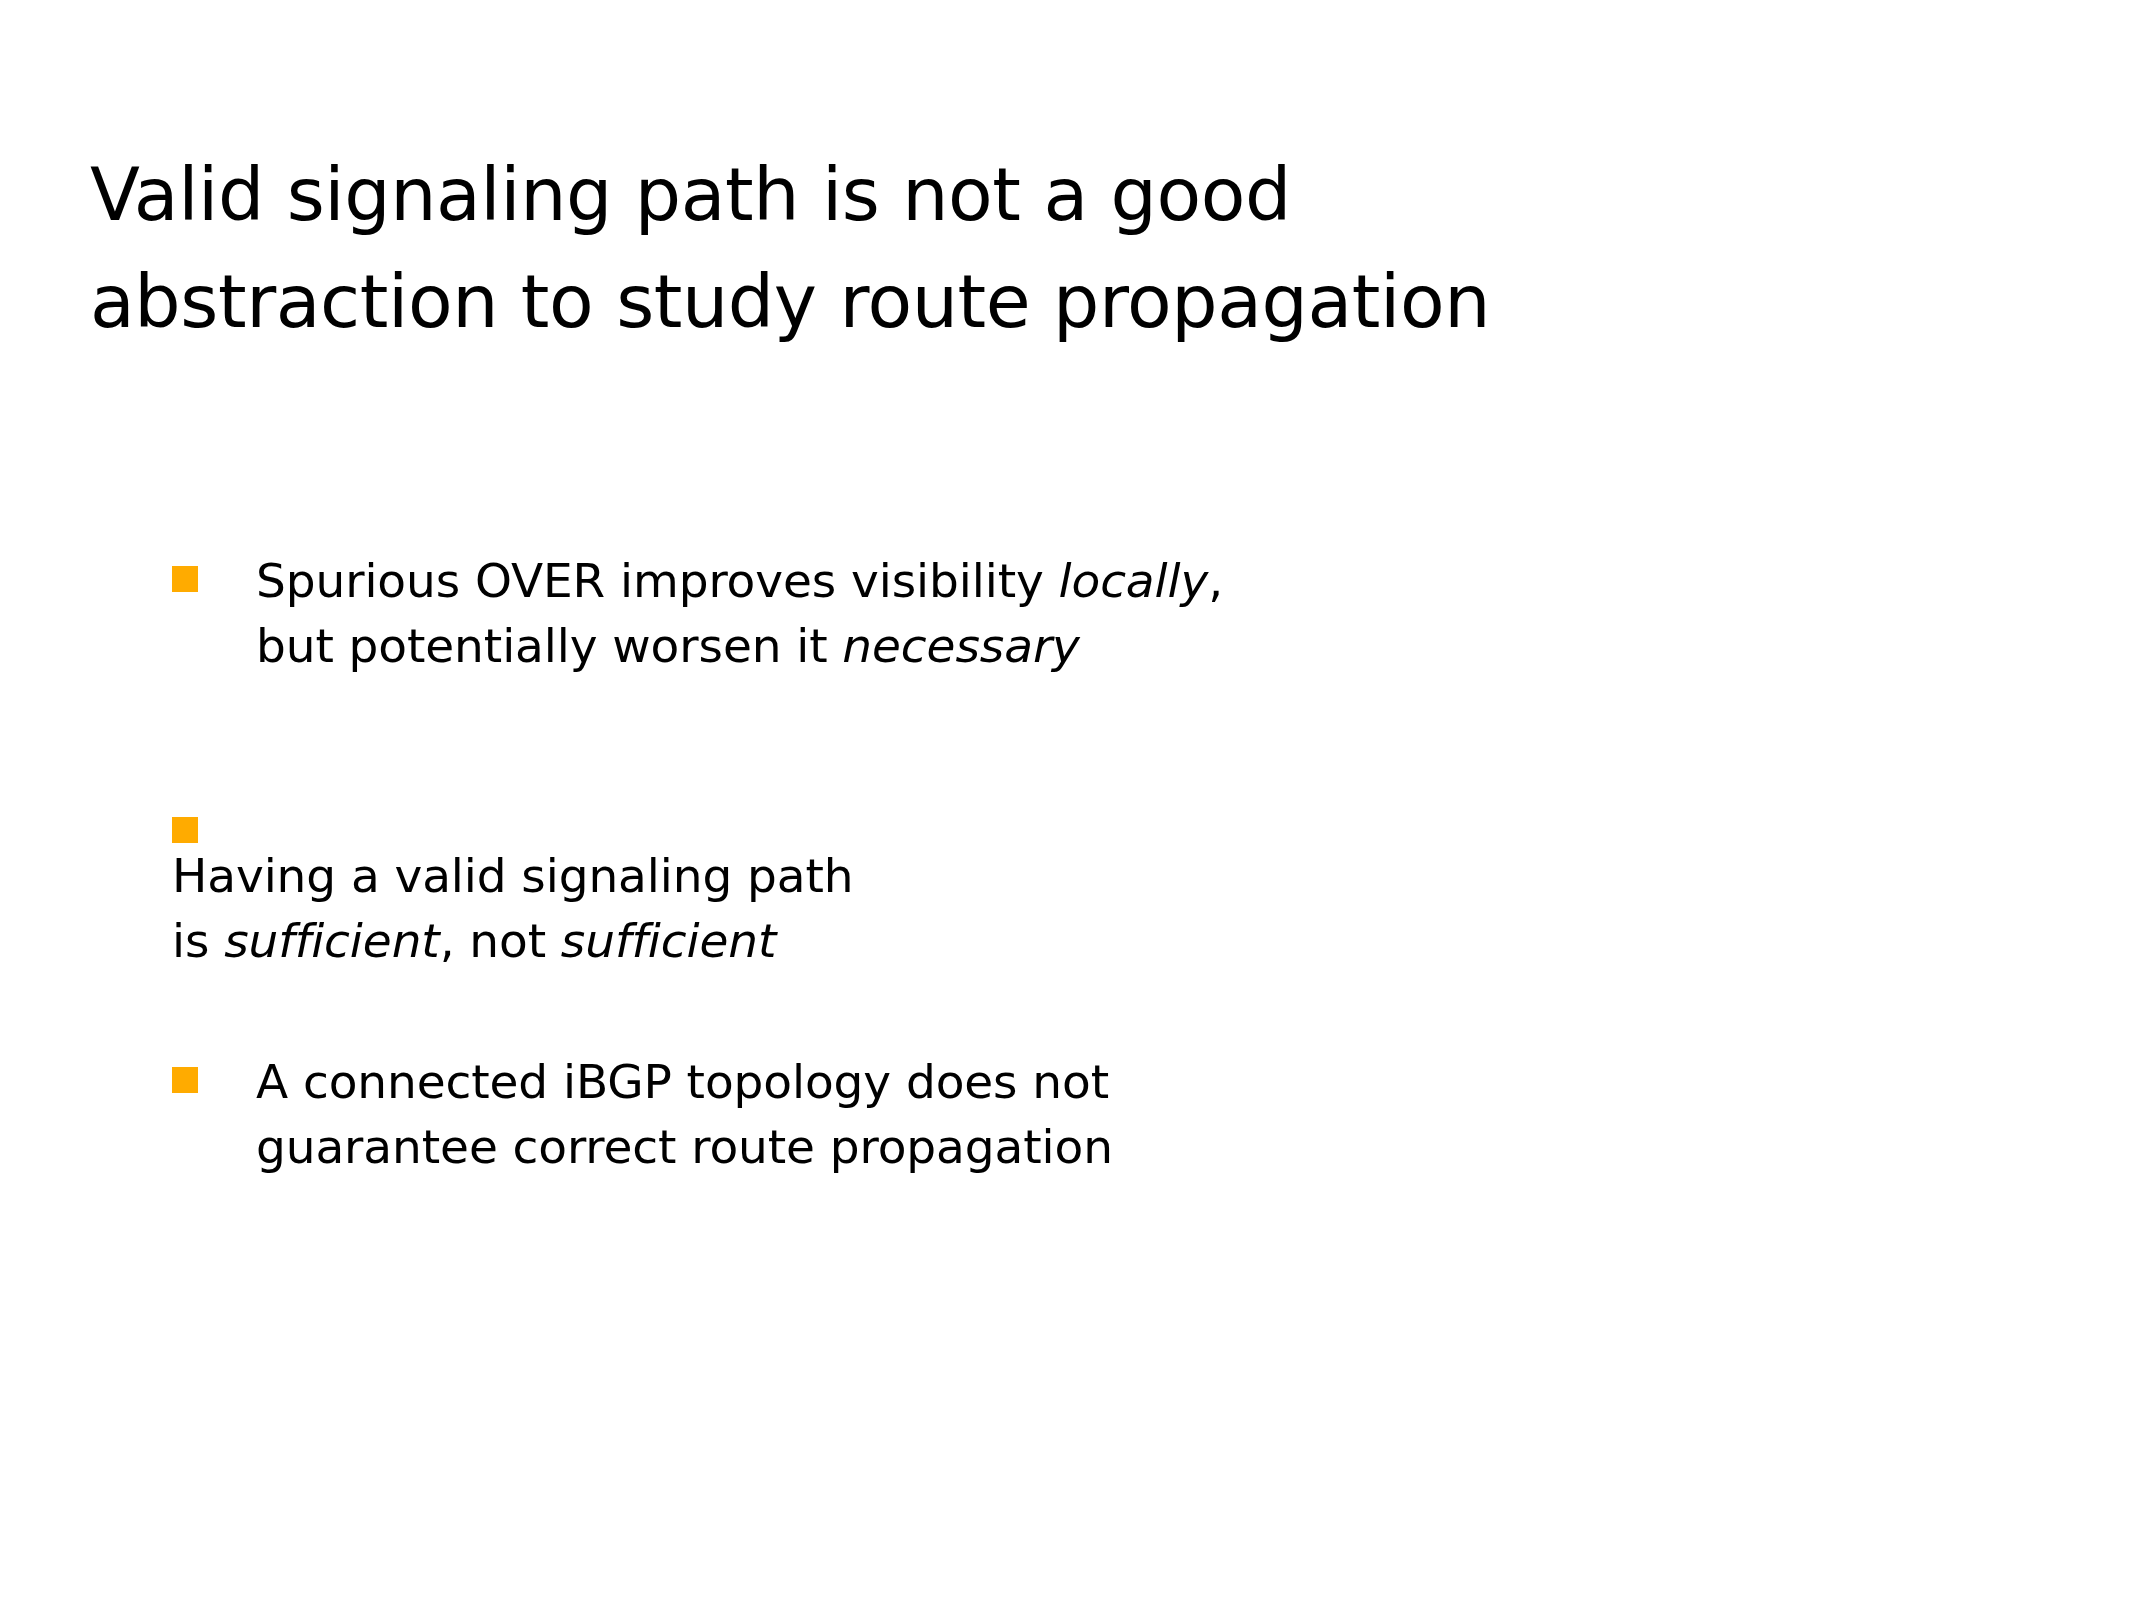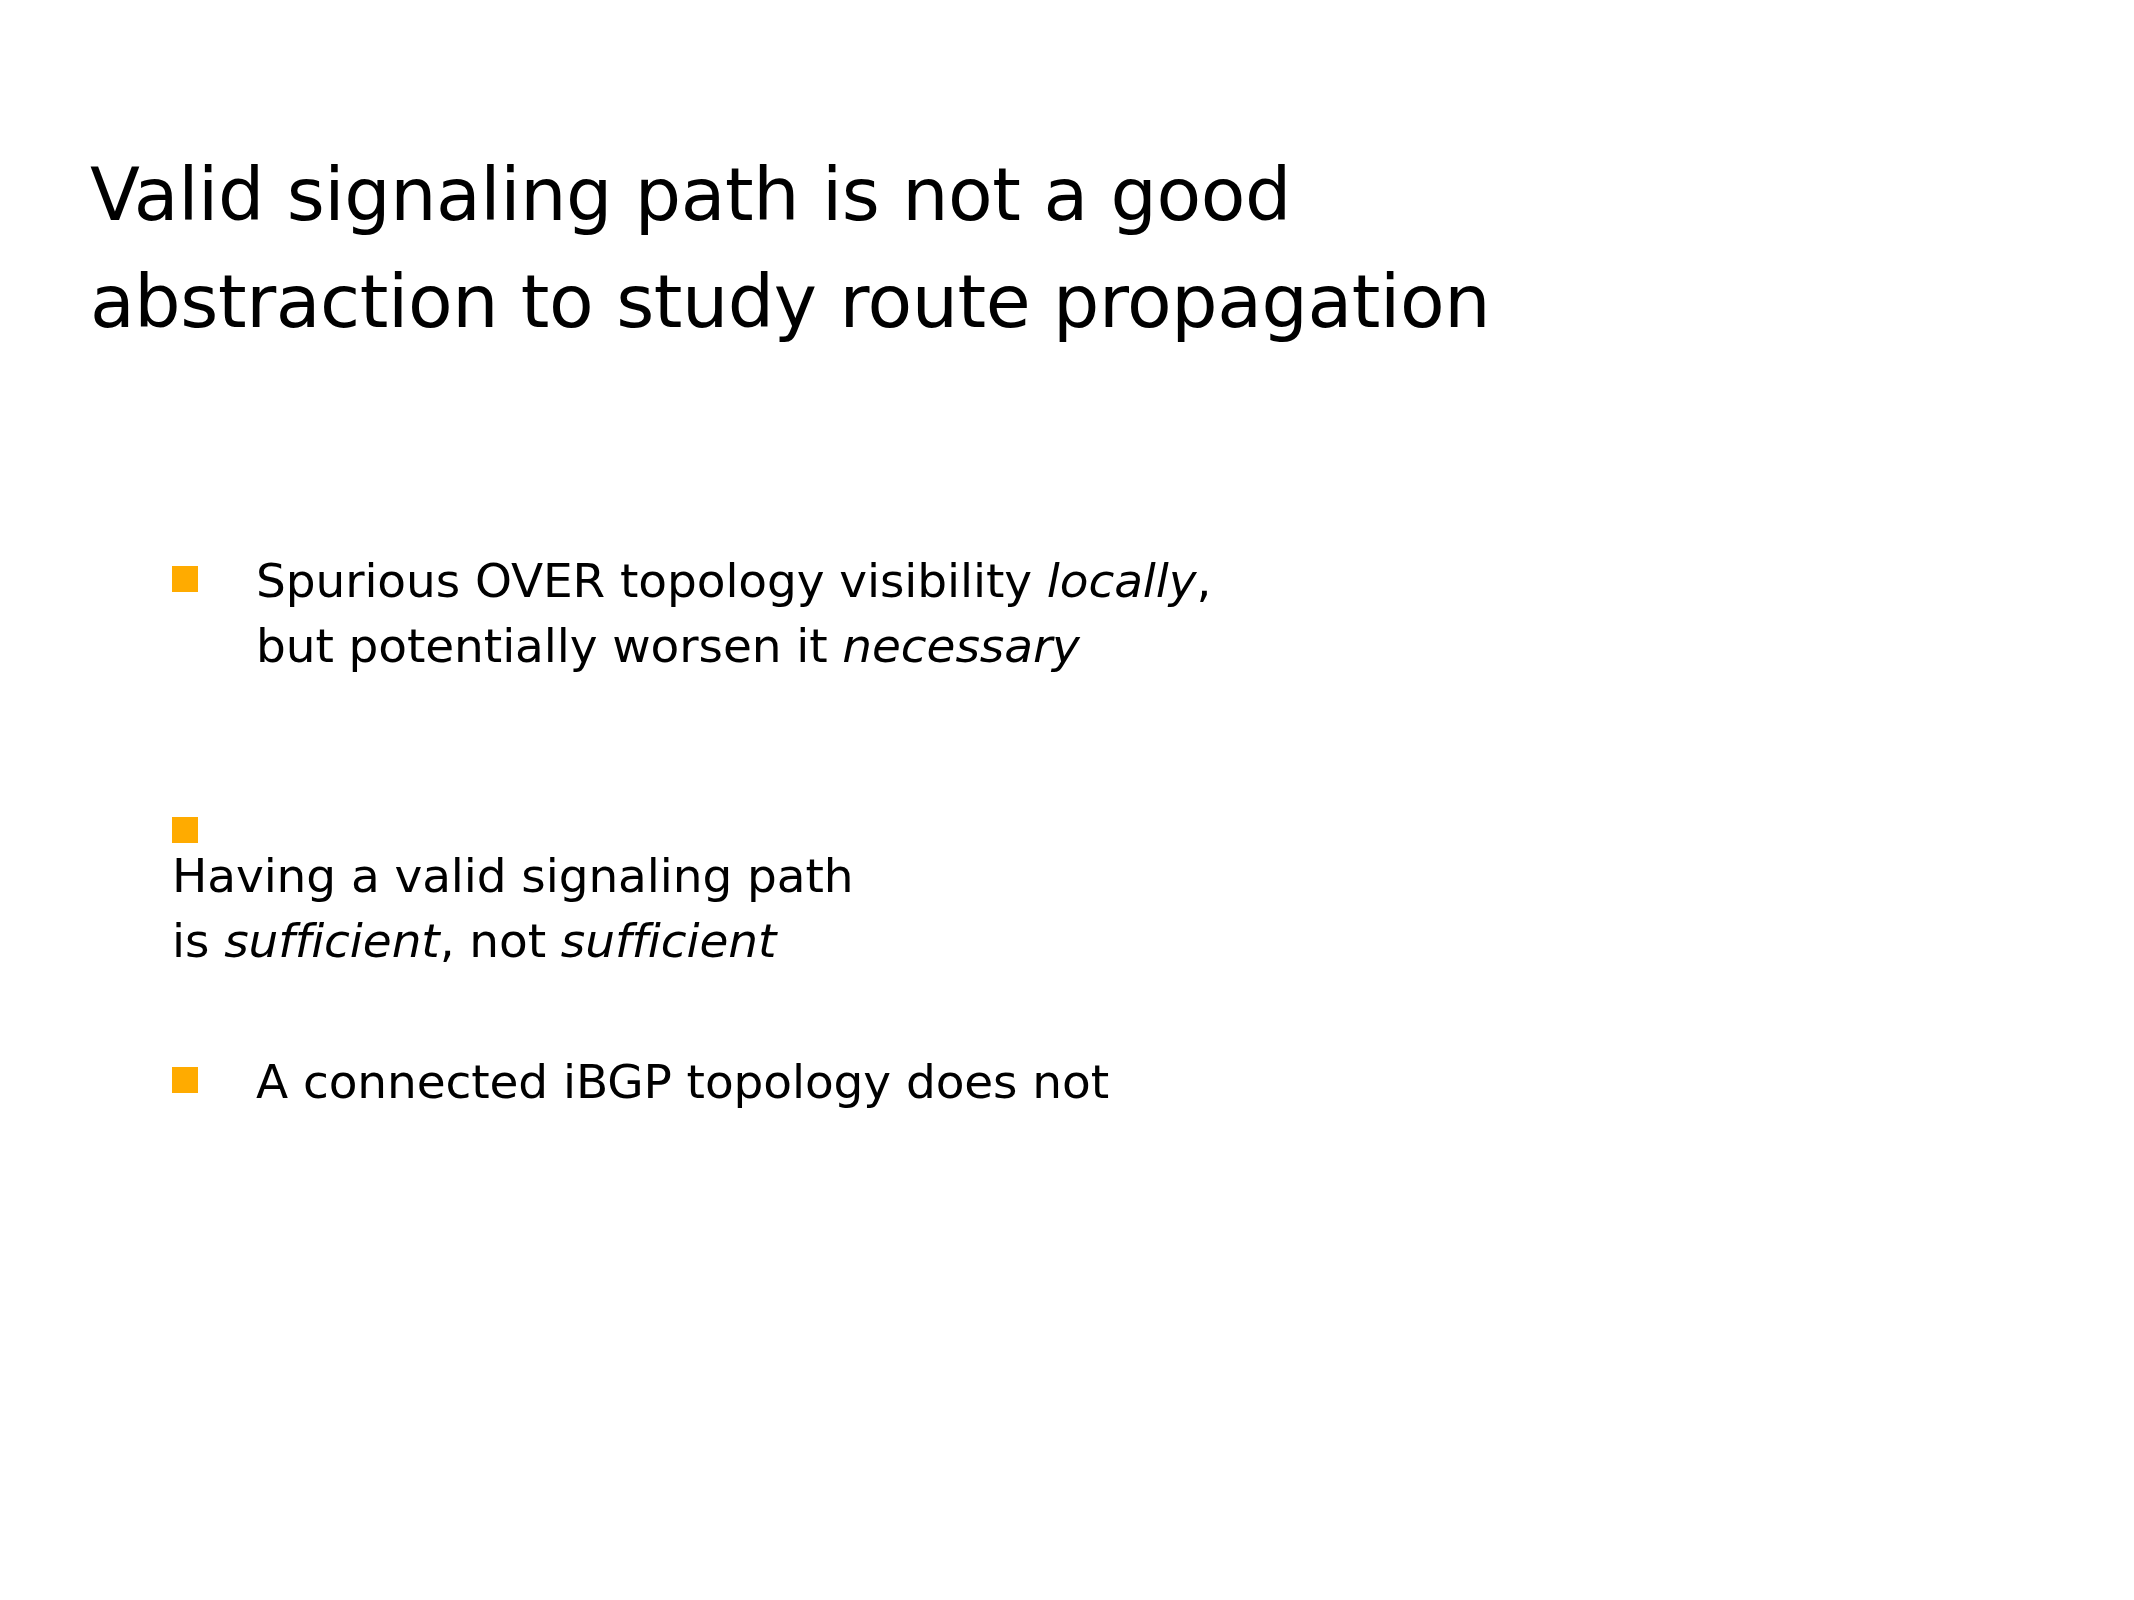--- a/index.html
+++ b/index.html
@@ -83,34 +83,35 @@
 <div class="slide">
 
   <h1 class="slide-title">Valid signaling path is not a good
 abstraction to study route propagation</h1>
 
   <div class="bullet-list">
 
     <div class="bullet-item b0">
       <span class="bullet-marker"></span>
       <div class="bullet-text">
-          <span class="line"><span>Spurious OVER topology visibility </span><em>locally</em><span>,</span></span>
+          <span class="line"><span>Spurious OVER improves visibility </span><em>locally</em><span>,</span></span>
           <span class="line"><span>but potentially worsen it </span><em>necessary</em></span>
         </div>
     </div>
 
     <div class="bullet-item b1">
       <span class="bullet-marker"></span>
       <div class="bullet-text">
           <span class="line"><span>Having a valid signaling path</span></span>
           <span class="line"><span>is </span><em>sufficient</em><span>, not </span><em>sufficient</em></span>
         </div>
     </div>
 
     <div class="bullet-item b2">
       <span class="bullet-marker"></span>
       <div class="bullet-text">
           <span class="line"><span>A connected iBGP topology does not</span></span>
+          <span class="line"><span>guarantee correct route propagation</span></span>
         </div>
     </div>
 
   </div>
 </div>
 
 </body></html>

